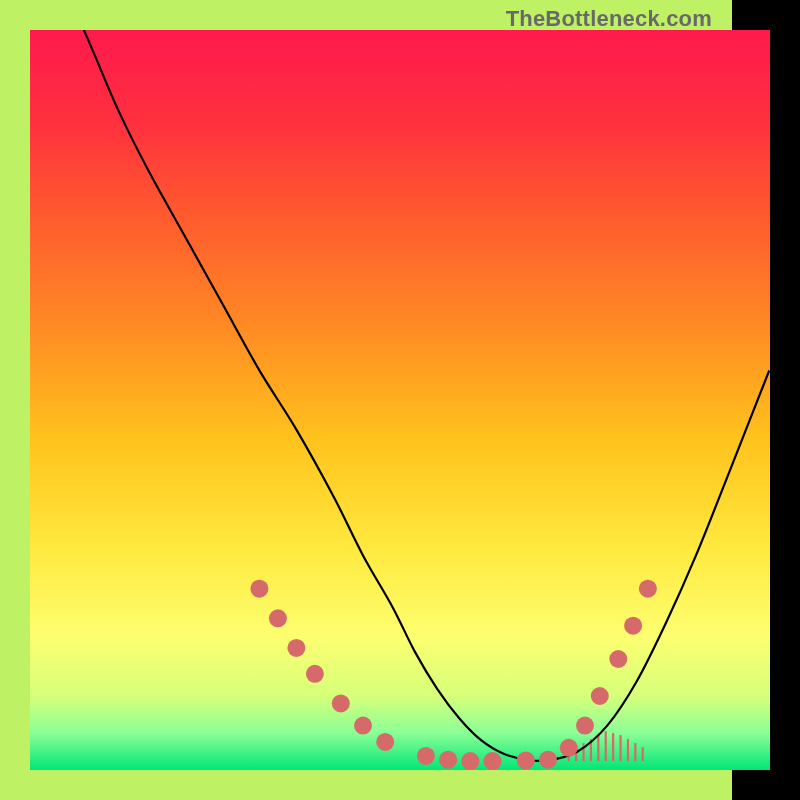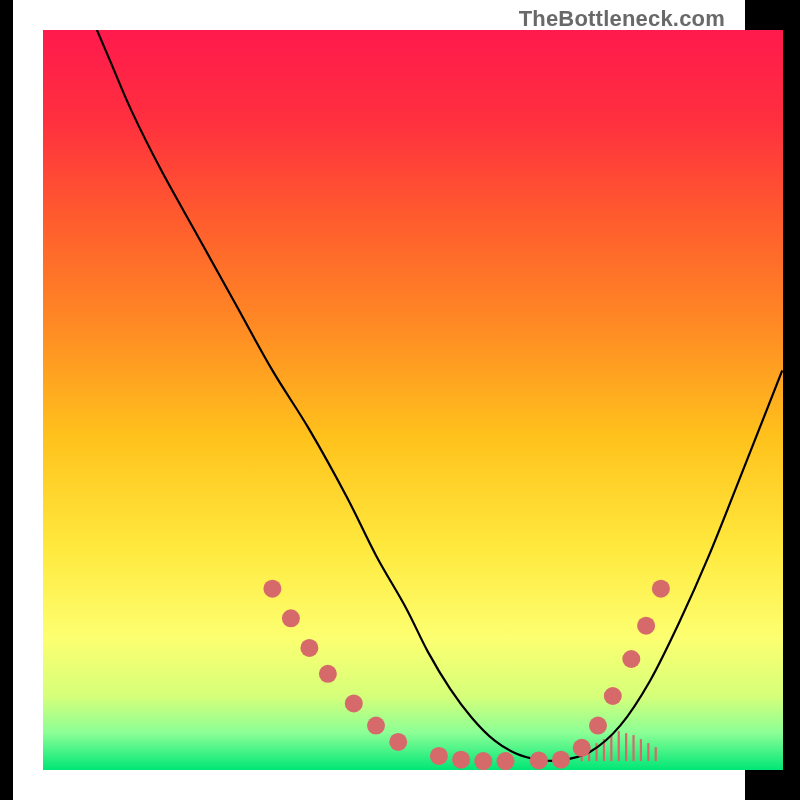--- a/index.html
+++ b/index.html
@@ -5,25 +5,25 @@
   html, body {
     margin: 0;
     padding: 0;
     width: 800px;
     height: 800px;
     background: #000;
     overflow: hidden;
   }
   .frame {
     position: absolute;
-    left: 13px;
+    left: 0;
     top: 0;
     width: 732px;
     height: 800px;
-    background: #ffffff;
+    background: #bef264;
   }
   .watermark {
     position: absolute;
     top: 6px;
     right: 20px;
     font-family: Arial, Helvetica, sans-serif;
     font-size: 22px;
     font-weight: bold;
     color: #696969;
     letter-spacing: 0.2px;

